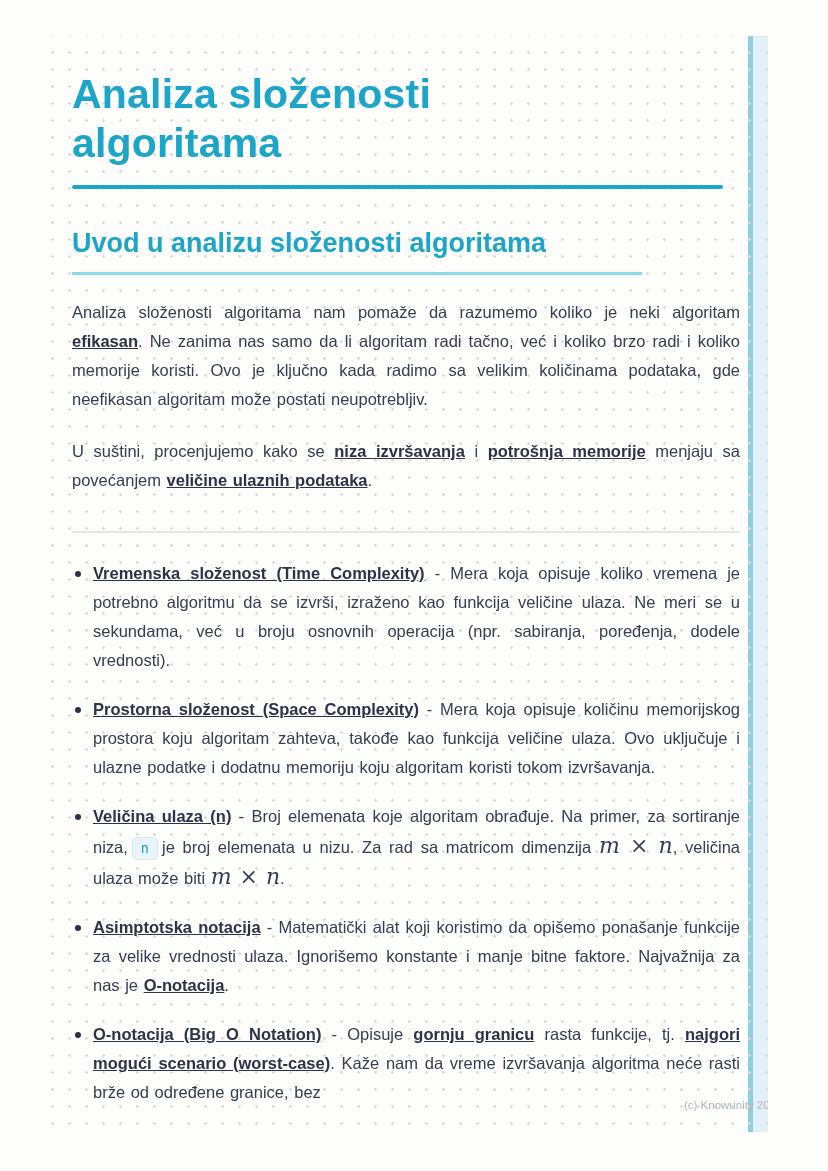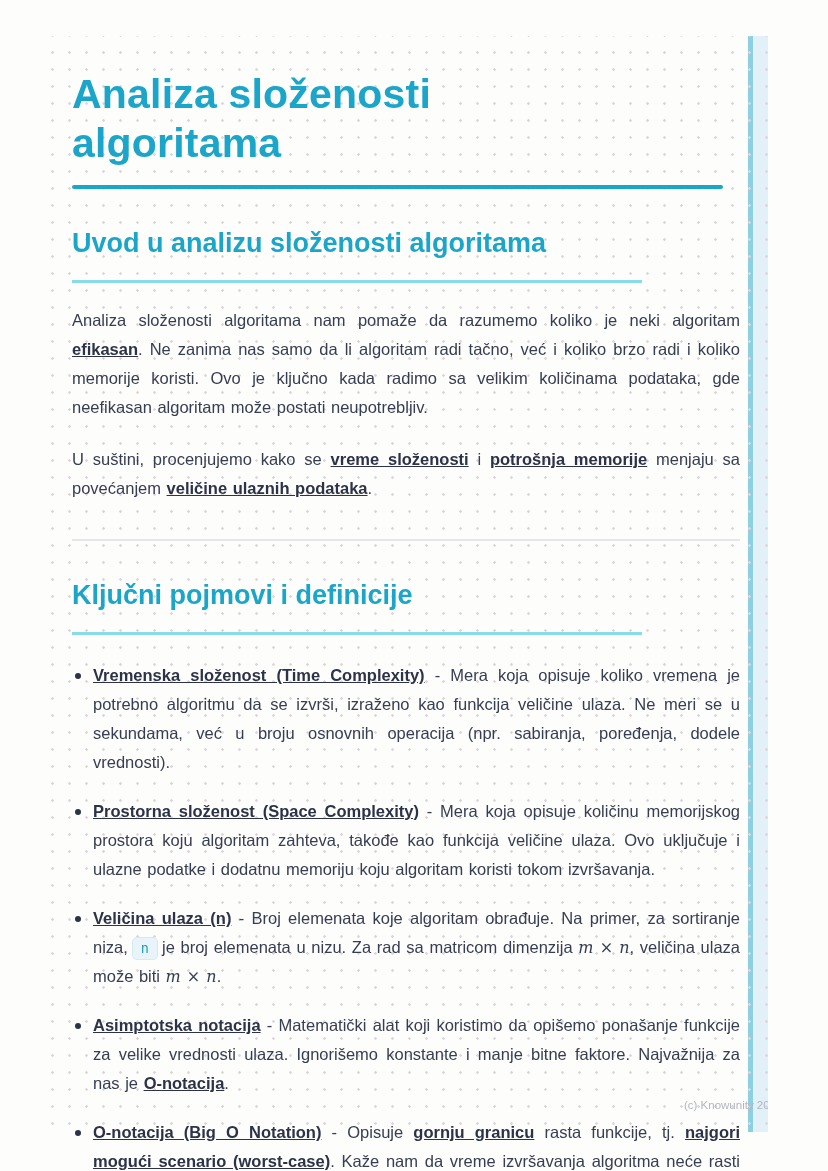--- a/index.html
+++ b/index.html
@@ -55,21 +55,21 @@
     border-radius: 2px;
   }
   .section-heading {
     margin: 38px 0 0 0;
     width: 570px;
     box-sizing: border-box;
     font-size: 27px;
     line-height: 32px;
     font-weight: bold;
     color: #1ba6c9;
-    padding-bottom: 21px;
+    padding-bottom: 13px;
     border-bottom: 3px solid #8adbe7;
   }
   .body-para {
     margin: 23px 0 0 0;
     font-size: 16.5px;
     line-height: 29px;
     color: #373d52;
     text-align: justify;
     word-spacing: 1px;
   }
@@ -111,21 +111,21 @@
     color: #1f9ec6;
     background: #e9f4fa;
     border: 1px solid #d5e9f1;
     border-radius: 5px;
     padding: 1px 8px;
     margin: 0 4px;
   }
   .math {
     font-family: "DejaVu Serif", serif;
     font-style: italic;
-    font-size: 16px;
+    font-size: 22px;
   }
   .footer-credit {
     position: absolute; z-index: 4;
     left: 684px; top: 1099px;
     font-size: 11.5px;
     color: #b2b6bf;
     white-space: nowrap;
     text-align: center;
   }
 </style>
@@ -136,27 +136,26 @@
   <div class="side-stripe"></div>
   <div class="dot-grid"></div>
 
   <div class="content">
     <h1 class="doc-title">Analiza složenosti algoritama</h1>
     <div class="title-rule"></div>
 
     <section>
       <h2 class="section-heading">Uvod u analizu složenosti algoritama</h2>
       <p class="body-para"><span>Analiza složenosti algoritama nam pomaže da razumemo koliko je neki algoritam </span><span class="b">efikasan</span><span>. Ne zanima nas samo da li algoritam radi tačno, već i koliko brzo radi i koliko memorije koristi. Ovo je ključno kada radimo sa velikim količinama podataka, gde neefikasan algoritam može postati neupotrebljiv.</span></p>
-      <p class="body-para"><span>U suštini, procenjujemo kako se </span><span class="b">vreme složenosti</span><span> i </span><span class="b">potrošnja memorije</span><span> menjaju sa povećanjem </span><span class="b">veličine ulaznih podataka</span><span>.</span></p>
+      <p class="body-para"><span>U suštini, procenjujemo kako se </span><span class="b">niza izvršavanja</span><span> i </span><span class="b">potrošnja memorije</span><span> menjaju sa povećanjem </span><span class="b">veličine ulaznih podataka</span><span>.</span></p>
     </section>
 
     <div class="divider"></div>
 
     <section>
-      <h2 class="section-heading">Ključni pojmovi i definicije</h2>
       <ul class="bullet-list">
         <li class="bullet-item"><span class="b">Vremenska složenost (Time Complexity)</span><span> - Mera koja opisuje koliko vremena je potrebno algoritmu da se izvrši, izraženo kao funkcija veličine ulaza. Ne meri se u sekundama, već u broju osnovnih operacija (npr. sabiranja, poređenja, dodele vrednosti).</span></li>
         <li class="bullet-item"><span class="b">Prostorna složenost (Space Complexity)</span><span> - Mera koja opisuje količinu memorijskog prostora koju algoritam zahteva, takođe kao funkcija veličine ulaza. Ovo uključuje i ulazne podatke i dodatnu memoriju koju algoritam koristi tokom izvršavanja.</span></li>
         <li class="bullet-item"><span class="b">Veličina ulaza (n)</span><span> - Broj elemenata koje algoritam obrađuje. Na primer, za sortiranje niza,</span><code class="inline-code">n</code><span>je broj elemenata u nizu. Za rad sa matricom dimenzija </span><span class="math">m × n</span><span>, veličina ulaza može biti </span><span class="math">m × n</span><span>.</span></li>
         <li class="bullet-item"><span class="b">Asimptotska notacija</span><span> - Matematički alat koji koristimo da opišemo ponašanje funkcije za velike vrednosti ulaza. Ignorišemo konstante i manje bitne faktore. Najvažnija za nas je </span><span class="b">O-notacija</span><span>.</span></li>
         <li class="bullet-item"><span class="b">O-notacija (Big O Notation)</span><span> - Opisuje </span><span class="b">gornju granicu</span><span> rasta funkcije, tj. </span><span class="b">najgori mogući scenario (worst-case)</span><span>. Kaže nam da vreme izvršavanja algoritma neće rasti brže od određene granice, bez</span></li>
       </ul>
     </section>
   </div>
 

